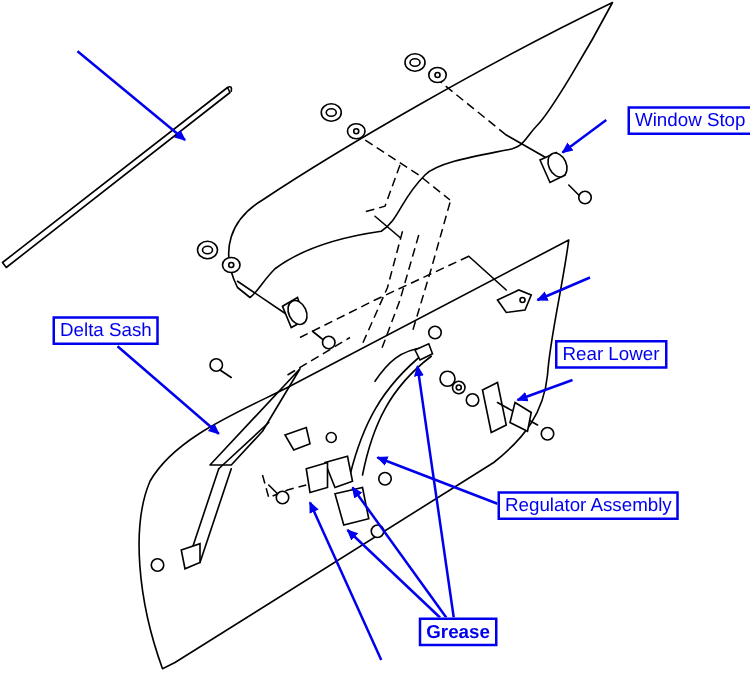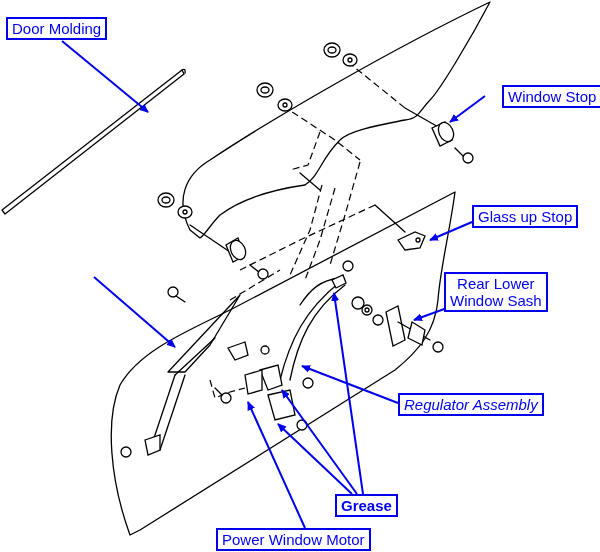--- a/index.html
+++ b/index.html
@@ -132,23 +132,20 @@
       <line class="leader" x1="94" y1="277" x2="175" y2="347" marker-end="url(#ah)"></line>
       <line class="leader" x1="458" y1="304" x2="414" y2="320" marker-end="url(#ah)"></line>
       <line class="leader" x1="398" y1="403" x2="302" y2="366" marker-end="url(#ah)"></line>
       <line class="leader" x1="363" y1="494" x2="334" y2="293" marker-end="url(#ah)"></line>
       <line class="leader" x1="357" y1="494" x2="282" y2="390" marker-end="url(#ah)"></line>
       <line class="leader" x1="352" y1="494" x2="278" y2="424" marker-end="url(#ah)"></line>
       <line class="leader" x1="305" y1="528" x2="248" y2="402" marker-end="url(#ah)"></line>
     </g>
   </svg>
 
-  <div class="label" style="left:6px;top:17px;">Door Molding</div>
   <div class="label" style="left:502px;top:85px;">Window Stop</div>
-  <div class="label" style="left:472px;top:205px;">Glass up Stop</div>
+  <div class="label" style="left:42px;top:253px;">Delta Sash</div>
   <div class="label" style="left:444px;top:272px;">
     <div>Rear Lower</div>
-    <div>Window Sash</div>
   </div>
-  <div class="label" style="left:398px;top:393px;font-style:italic;">Regulator Assembly</div>
+  <div class="label" style="left:398px;top:393px;">Regulator Assembly</div>
   <div class="label" style="left:335px;top:494px;font-weight:bold;">Grease</div>
-  <div class="label" style="left:216px;top:528px;">Power Window Motor</div>
 </div>
 
 </body></html>

